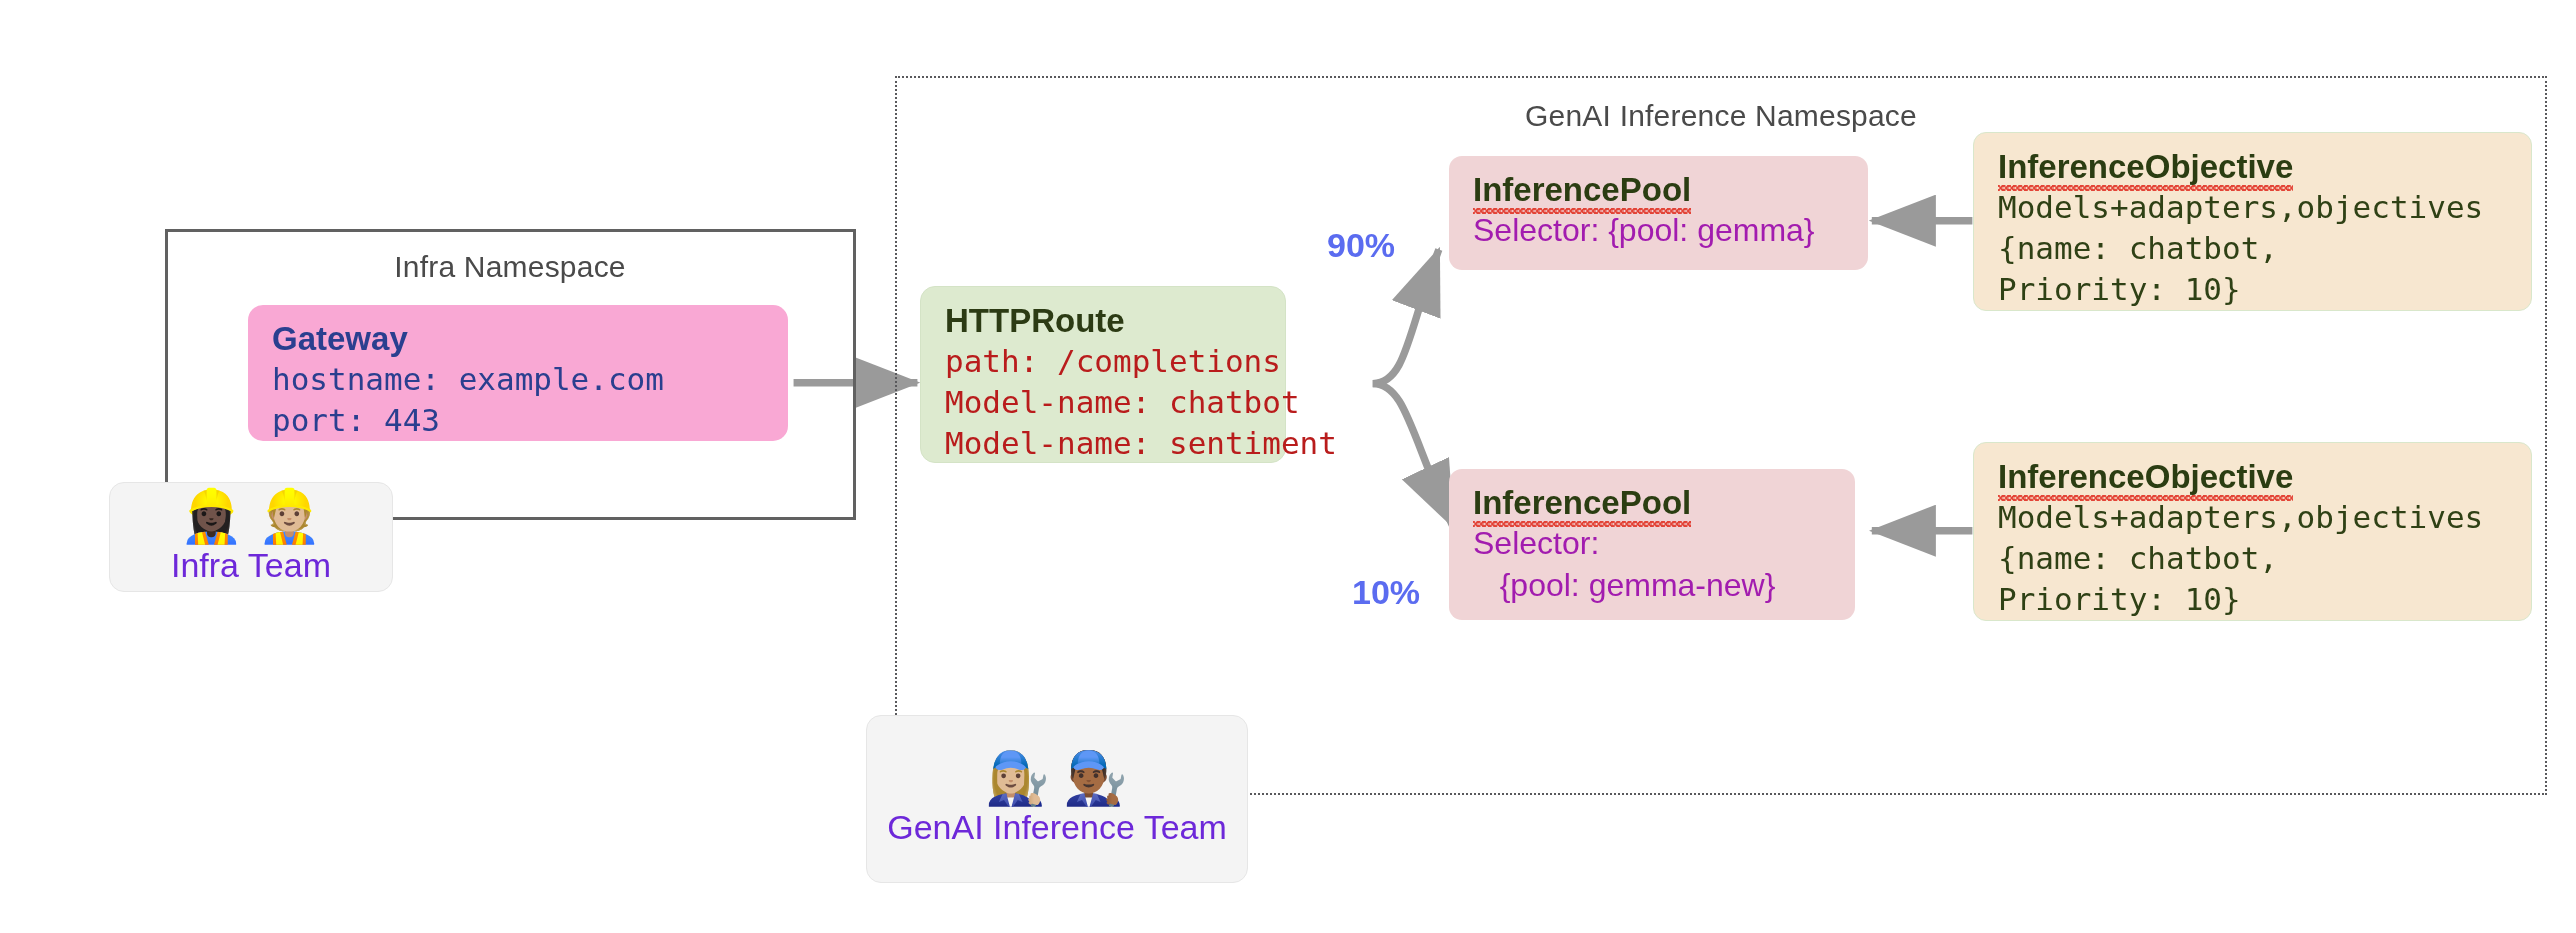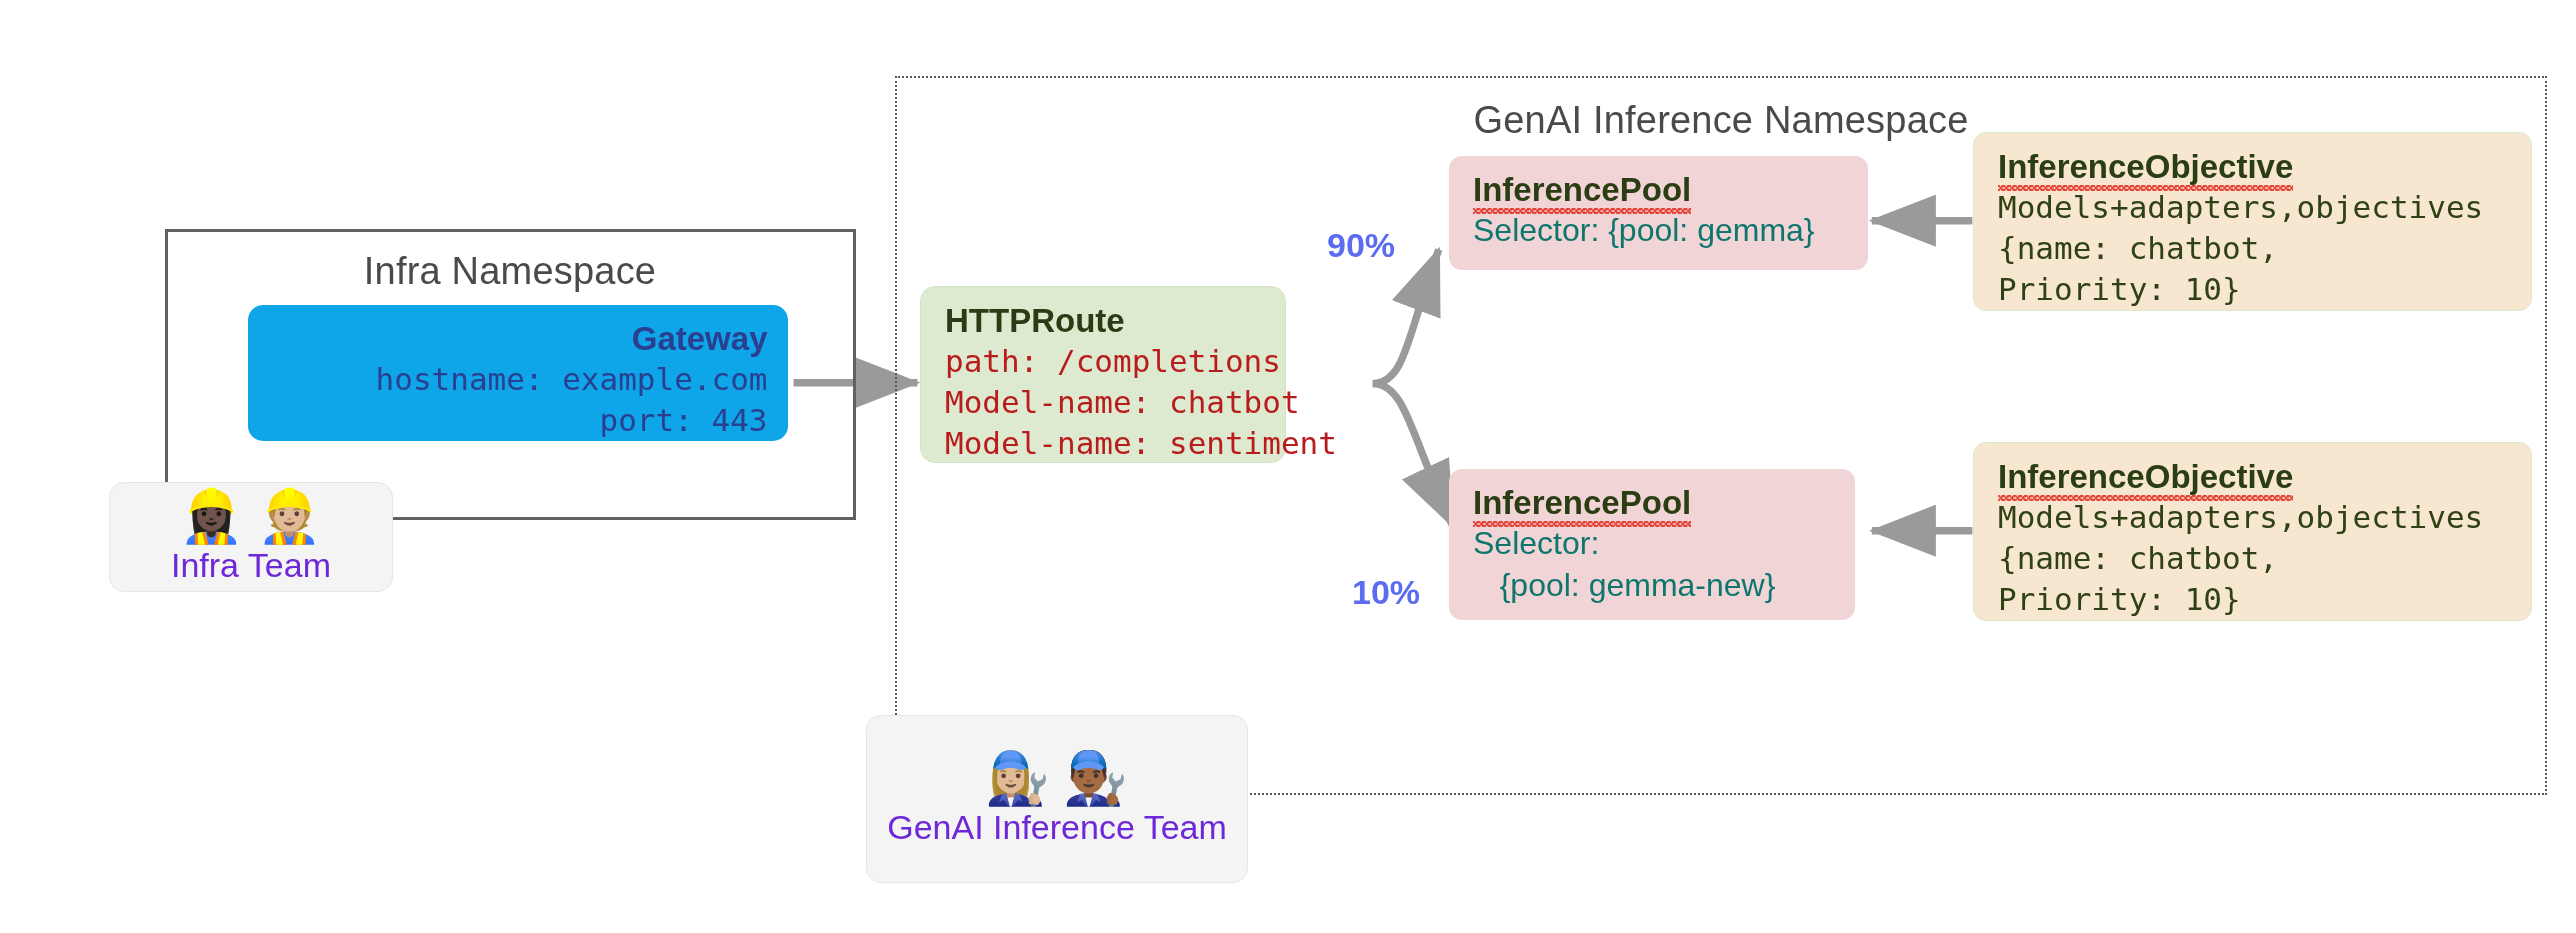--- a/index.html
+++ b/index.html
@@ -32,21 +32,21 @@
   }
   .ns-solid {
     position: absolute;
     border: 3.7px solid #616161;
     box-sizing: border-box;
     background: transparent;
   }
   .ns-title {
     position: absolute;
     color: #4a4a4a;
-    font-size: 38px;
+    font-size: 30px;
     letter-spacing: 0.2px;
     white-space: nowrap;
   }
   .ns-title.centered {
     transform: translateX(-50%);
   }
 
   
   .node {
     position: absolute;
@@ -67,43 +67,42 @@
     white-space: pre;
   }
   .node .body-sans {
     font-size: 32px;
     line-height: 1.3;
     white-space: pre;
   }
 
   
   .n-gateway {
-    background: #0ea5e9;
+    background: #f9a8d4;
     border-radius: 15px;
-    text-align: right;
   }
   .n-gateway .title { color: #2a3f8f; }
   .n-gateway .body  { color: #2a3f8f; }
 
   
   .n-httproute {
     background: #ddeacf;
     border: 1.9px solid #d4e3c6;
     border-radius: 15px;
   }
   .n-httproute .title { color: #2c3b14; }
   .n-httproute .body  { color: #b91c1c; }
 
   
   .n-pool {
     background: #f0d4d6;
     border-radius: 13px;
   }
   .n-pool .title { color: #2b3d12; }
-  .n-pool .body-sans { color: #0f766e; }
+  .n-pool .body-sans { color: #a21caf; }
 
   
   .n-objective {
     background: #f7e7d0;
     border: 1.9px solid #d9e7cb;
     border-radius: 13px;
   }
   .n-objective .title { color: #2b3d12; }
   .n-objective .body  { color: #2f4115; }
 

